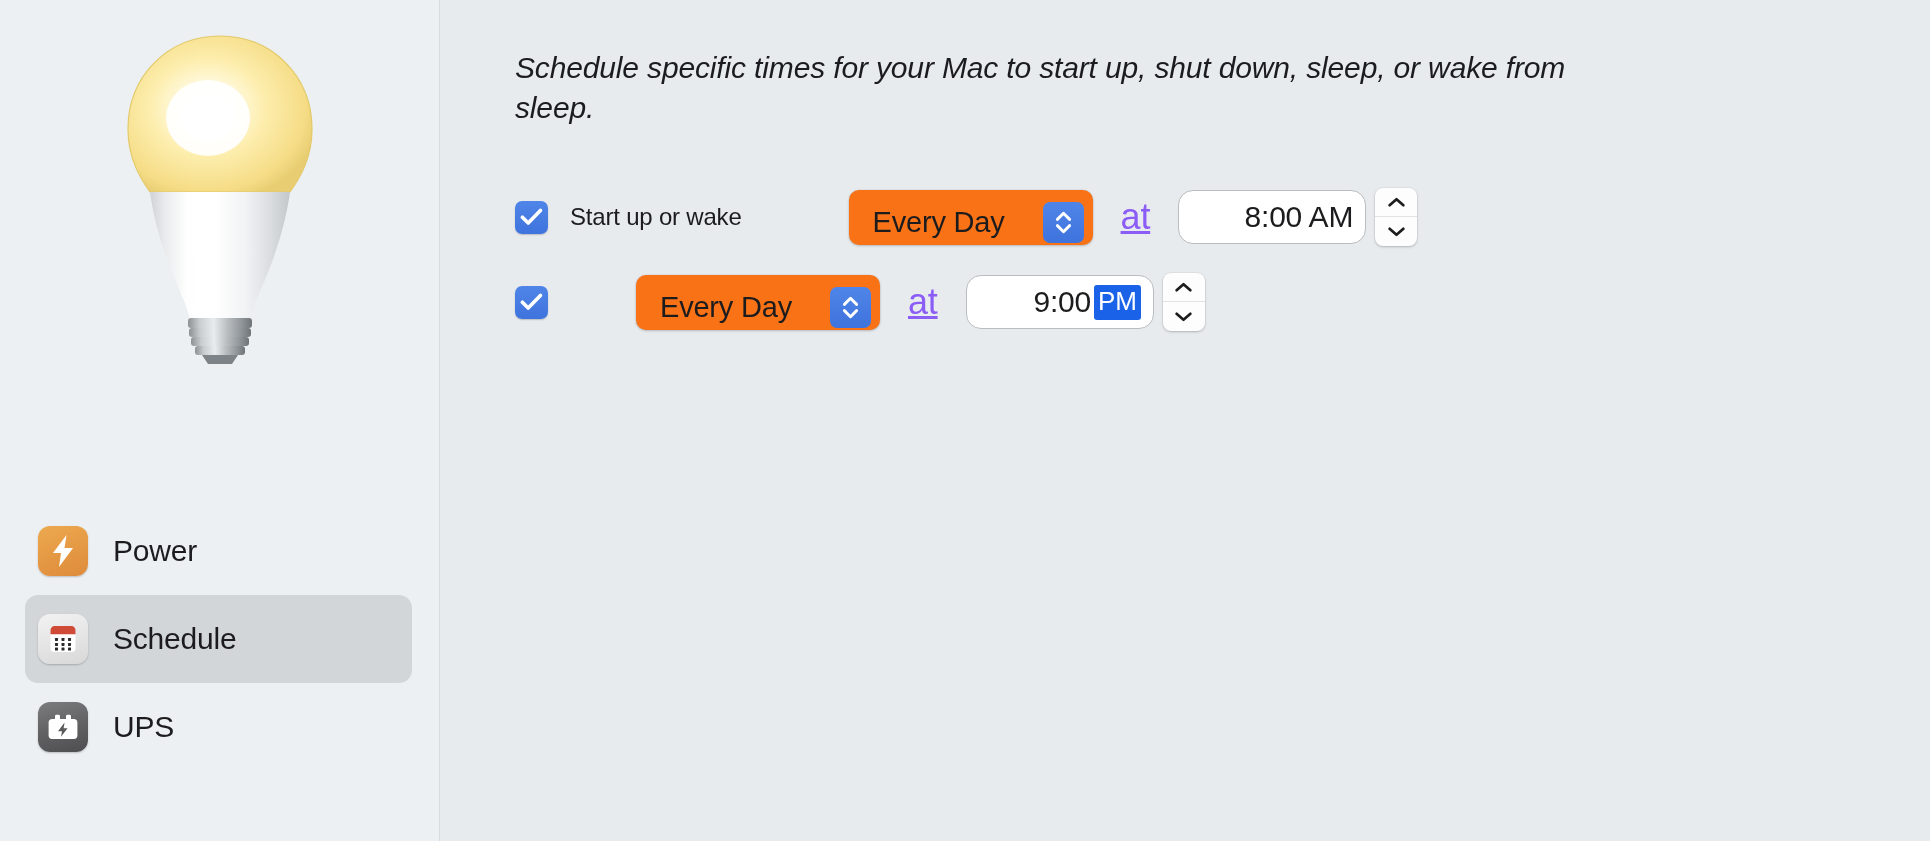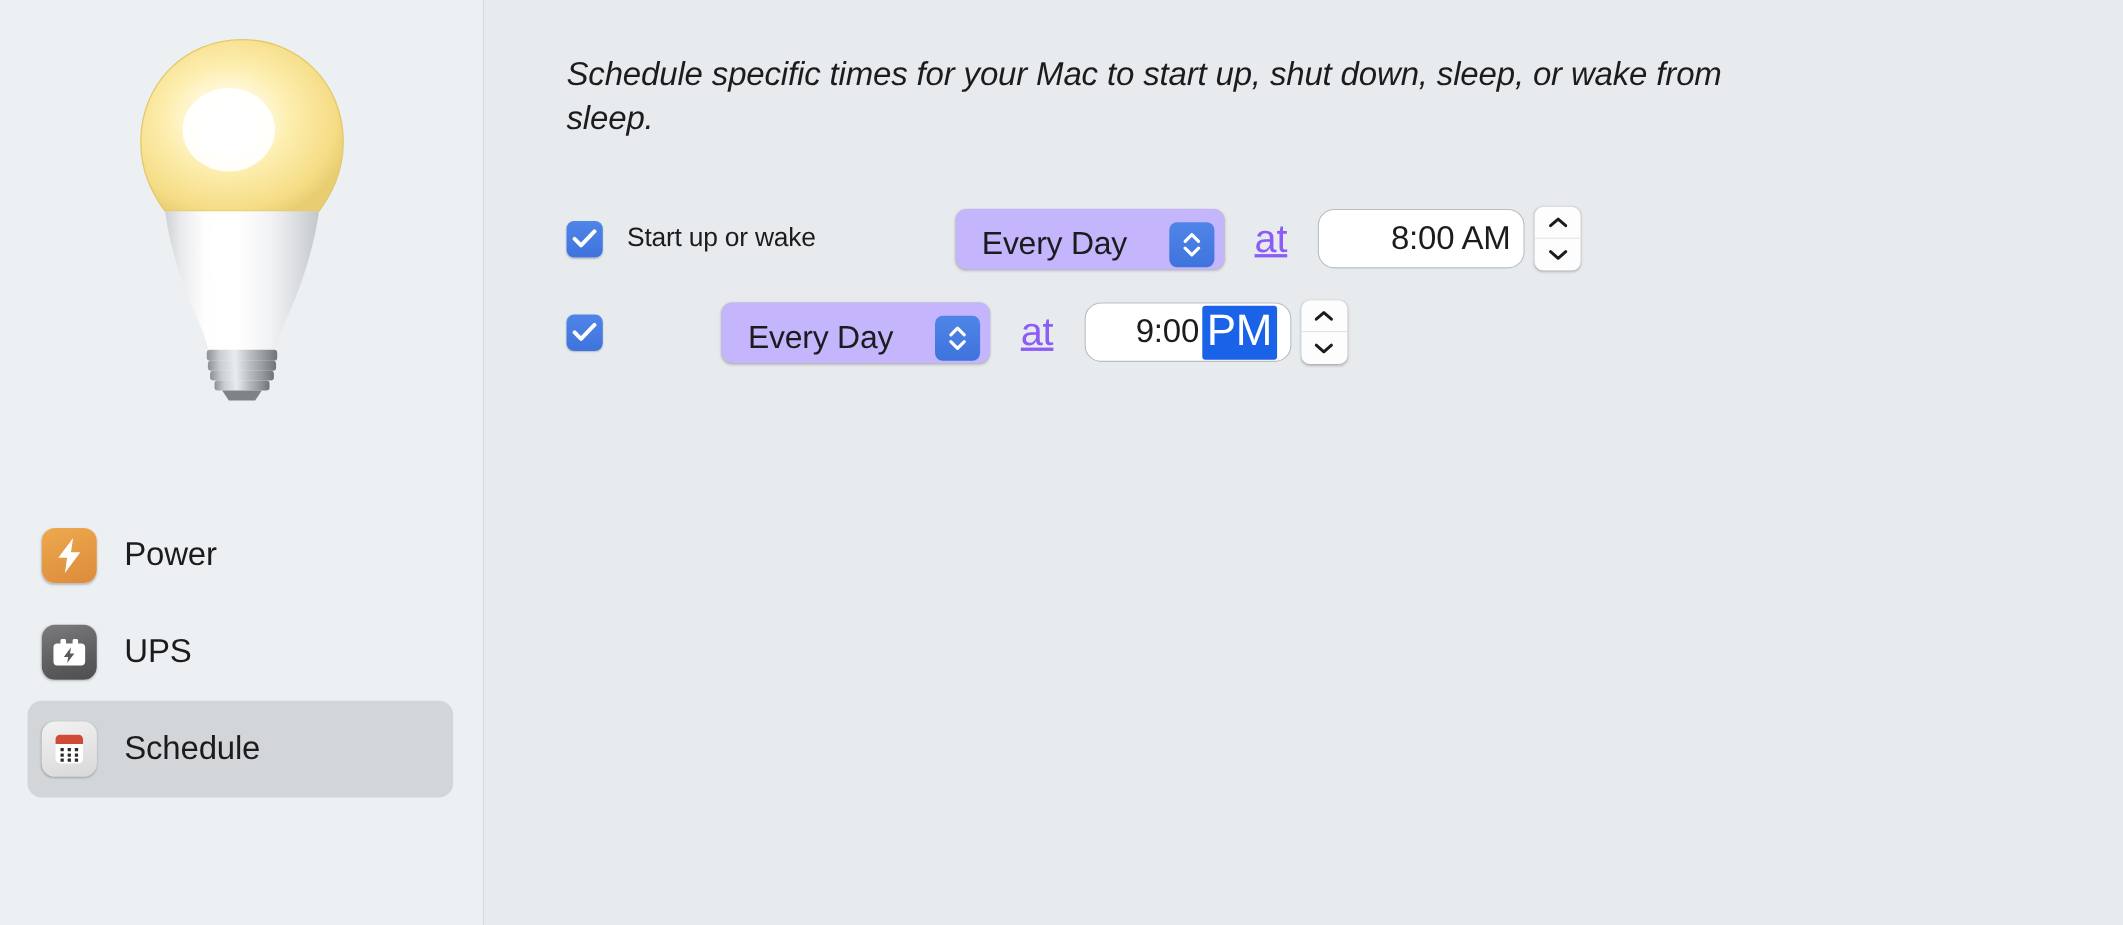--- a/index.html
+++ b/index.html
@@ -45,21 +45,21 @@
     display: flex;
     align-items: flex-start;
     justify-content: center;
   }
 
   .bulb-svg { display: block; }
 
   .nav-list {
     position: absolute;
     left: 0;
-    top: 461px;
+    top: 507px;
     width: 440px;
     list-style: none;
   }
 
   .nav-item {
     position: relative;
     display: flex;
     align-items: center;
     height: 88px;
     margin: 0 28px 0 25px;
@@ -158,28 +158,27 @@
     font-size: 24px;
     letter-spacing: -0.2px;
     color: #1c1c1e;
     white-space: nowrap;
   }
 
   
   .popup {
     position: relative;
     height: 55px;
-    background: #c4b5fd;
+    background: #f97316;
     border-radius: 10px;
     box-shadow: 0 1px 2.5px rgba(0,0,0,0.20), 0 0 0 0.5px rgba(0,0,0,0.06);
     display: flex;
     align-items: center;
     padding: 11px 9px 0 24px;
     cursor: default;
-    margin-left: 20px;
   }
 
   .popup .popup-text {
     font-size: 29px;
     letter-spacing: -0.2px;
     color: #1c1c1e;
     white-space: nowrap;
     flex: 1 1 auto;
   }
 
@@ -219,21 +218,21 @@
   }
 
   .time-text {
     font-size: 30px;
     letter-spacing: -0.2px;
     color: #1c1c1e;
     white-space: nowrap;
   }
 
   .time-sel {
-    font-size: 40px;
+    font-size: 26px;
     letter-spacing: -0.2px;
     color: #ffffff;
     background: #1a62e8;
     border-radius: 3px;
     padding: 1px 4px 3px 4px;
     margin-left: 3px;
     white-space: nowrap;
   }
 
   .stepper {
@@ -330,33 +329,20 @@
 
       <li class="nav-item">
         <span class="nav-icon power">
           <svg width="30" height="34" viewBox="0 0 30 34" aria-hidden="true">
             <path d="M18.5 1 L5 19 L13 19 L11 33 L25 14 L16.5 14 Z" fill="#ffffff"></path>
           </svg>
         </span>
         <span class="nav-label">Power</span>
       </li>
 
-      <li class="nav-item">
-        <span class="nav-icon ups">
-          <svg width="34" height="28" viewBox="0 0 34 28" aria-hidden="true">
-            <path d="M6 6 L9 6 L9 3.2 C9 2.4 9.6 1.8 10.4 1.8 L12.6 1.8 C13.4 1.8 14 2.4 14 3.2 L14 6
-                     L20 6 L20 3.2 C20 2.4 20.6 1.8 21.4 1.8 L23.6 1.8 C24.4 1.8 25 2.4 25 3.2 L25 6
-                     L28 6 C30 6 31.4 7.4 31.4 9.4 L31.4 22.6 C31.4 24.6 30 26 28 26 L6 26
-                     C4 26 2.6 24.6 2.6 22.6 L2.6 9.4 C2.6 7.4 4 6 6 6 Z" fill="#ffffff"></path>
-            <path d="M18.6 9.5 L12 18.2 L16 18.2 L15 23.8 L21.6 15.2 L17.6 15.2 Z" fill="#5a5a5c"></path>
-          </svg>
-        </span>
-        <span class="nav-label">UPS</span>
-      </li>
-
       <li class="nav-item selected">
         <span class="nav-icon schedule">
           <svg width="32" height="32" viewBox="0 0 32 32" aria-hidden="true">
             <rect x="3.5" y="3" width="25" height="26" rx="4" fill="#ffffff"></rect>
             <path d="M3.5 7 C3.5 4.8 5.3 3 7.5 3 L24.5 3 C26.7 3 28.5 4.8 28.5 7 L28.5 11.3 L3.5 11.3 Z" fill="#cf4b38"></path>
             <g fill="#2b2b2b">
               <rect x="8" y="15" width="3" height="3" rx="0.4"></rect>
               <rect x="14.5" y="15" width="3" height="3" rx="0.4"></rect>
               <rect x="21" y="15" width="3" height="3" rx="0.4"></rect>
               <rect x="8" y="20" width="3" height="3" rx="0.4"></rect>
@@ -364,20 +350,33 @@
               <rect x="21" y="20" width="3" height="3" rx="0.4"></rect>
               <rect x="8" y="24.6" width="3" height="3" rx="0.4"></rect>
               <rect x="14.5" y="24.6" width="3" height="3" rx="0.4"></rect>
               <rect x="21" y="24.6" width="3" height="3" rx="0.4"></rect>
             </g>
           </svg>
         </span>
         <span class="nav-label">Schedule</span>
       </li>
 
+      <li class="nav-item">
+        <span class="nav-icon ups">
+          <svg width="34" height="28" viewBox="0 0 34 28" aria-hidden="true">
+            <path d="M6 6 L9 6 L9 3.2 C9 2.4 9.6 1.8 10.4 1.8 L12.6 1.8 C13.4 1.8 14 2.4 14 3.2 L14 6
+                     L20 6 L20 3.2 C20 2.4 20.6 1.8 21.4 1.8 L23.6 1.8 C24.4 1.8 25 2.4 25 3.2 L25 6
+                     L28 6 C30 6 31.4 7.4 31.4 9.4 L31.4 22.6 C31.4 24.6 30 26 28 26 L6 26
+                     C4 26 2.6 24.6 2.6 22.6 L2.6 9.4 C2.6 7.4 4 6 6 6 Z" fill="#ffffff"></path>
+            <path d="M18.6 9.5 L12 18.2 L16 18.2 L15 23.8 L21.6 15.2 L17.6 15.2 Z" fill="#5a5a5c"></path>
+          </svg>
+        </span>
+        <span class="nav-label">UPS</span>
+      </li>
+
     </ul>
   </aside>
 
   <main class="content">
 
     <p class="description">Schedule specific times for your Mac to start up, shut down, sleep, or wake from sleep.</p>
 
     <div class="rows">
 
       <div class="row">

